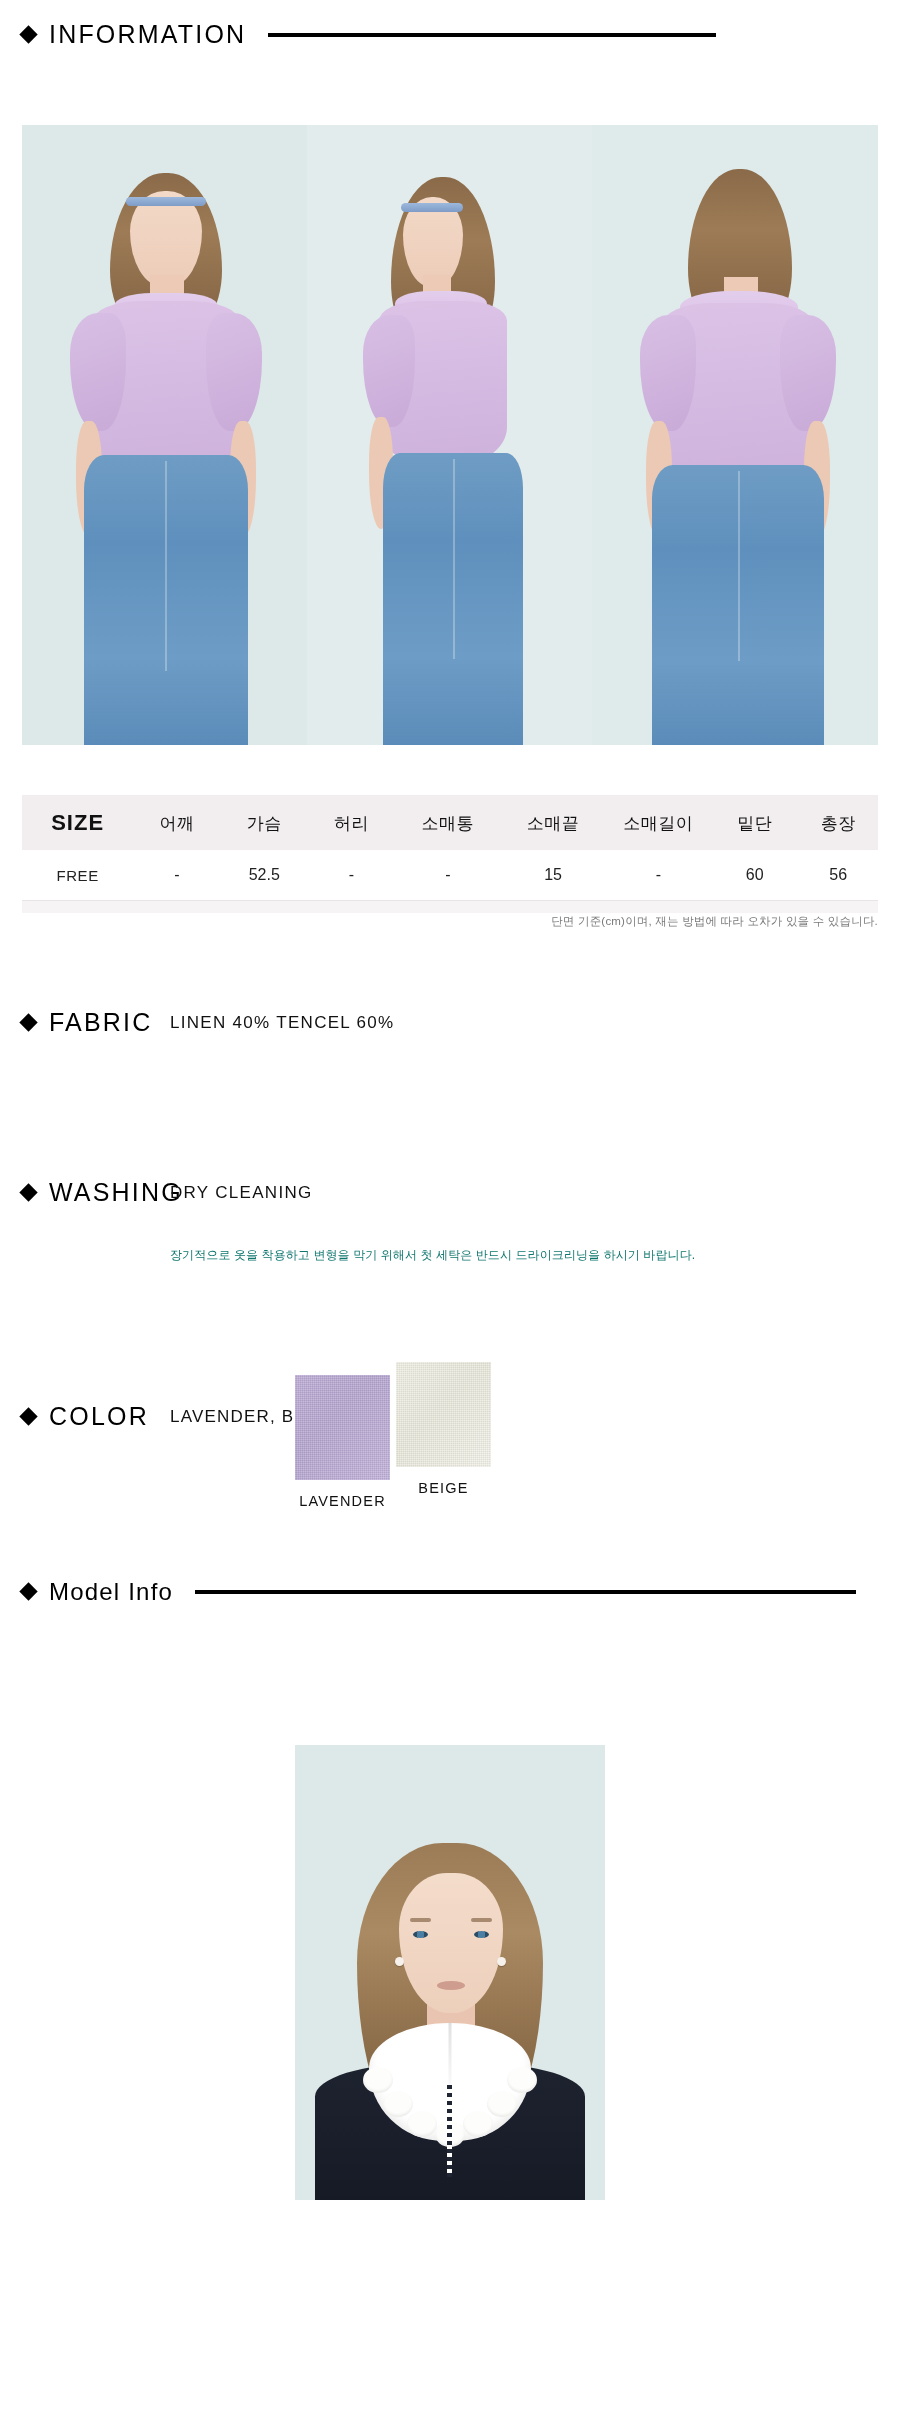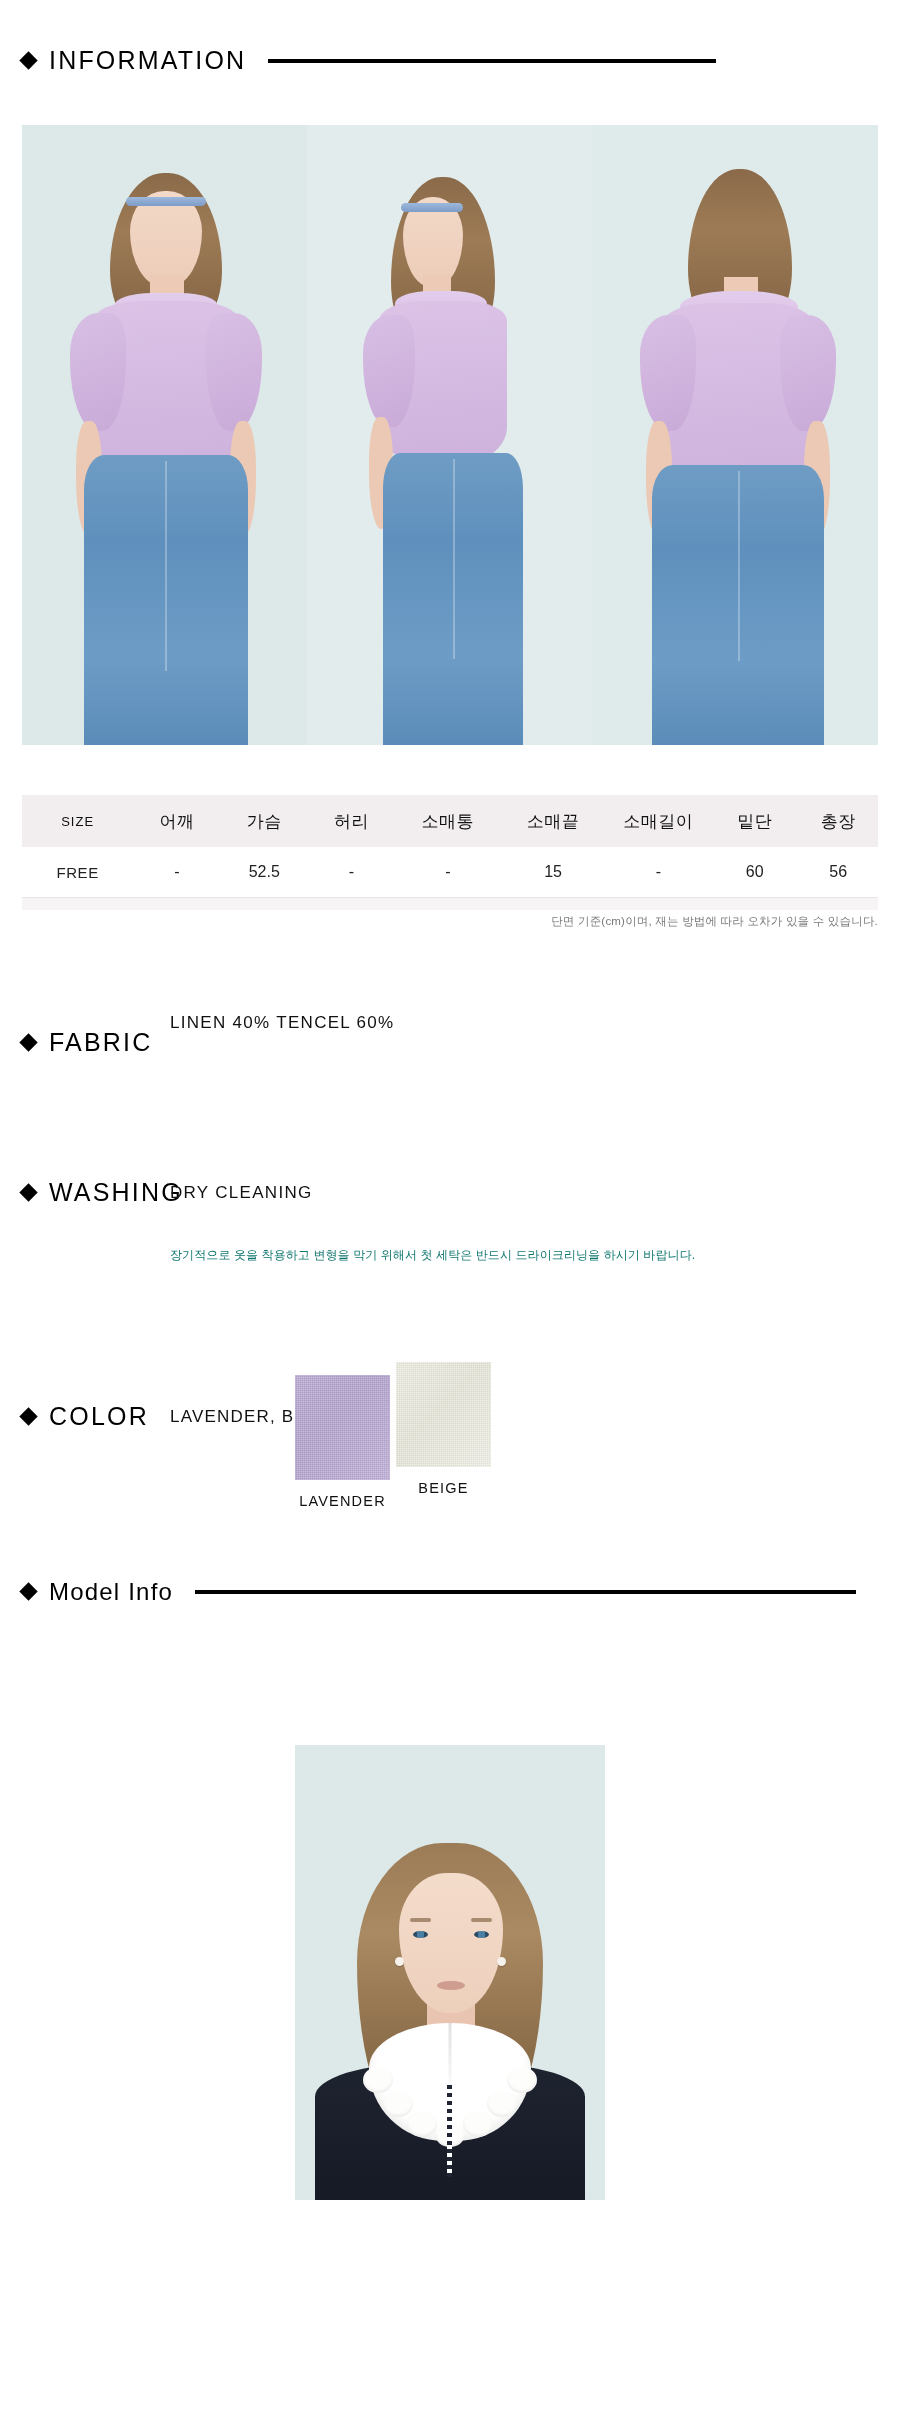--- a/index.html
+++ b/index.html
@@ -35,21 +35,21 @@
   .sec-title.mixed { letter-spacing: 1.2px; font-size: 24px; }
   .sec-rule {
     flex: 1 1 auto;
     height: 4px;
     background: #000;
     margin-left: 8px;
     margin-right: 0px;
   }
 
   
-  #info-head { position: absolute; left: 0; top: 46px; width: 760px; }
+  #info-head { position: absolute; left: 0; top: 20px; width: 760px; }
   #info-head .sec-rule { margin-right: 22px; }
 
   
   #product-strip {
     position: absolute;
     left: 22px; top: 125px;
     width: 856px; height: 620px;
     display: flex;
     overflow: hidden;
     background: #dde8e8;
@@ -105,21 +105,21 @@
     font-weight: 400;
     border: none;
   }
   #size-table thead tr { background: #f2eeef; }
   #size-table thead th {
     padding: 15px 0 14px 0;
     font-size: 17px;
     color: #111;
     letter-spacing: .5px;
   }
-  #size-table thead th.size-label { font-size: 13px; letter-spacing: 1px; }
+  #size-table thead th.size-label { font-size: 22px; letter-spacing: 1px; font-weight: bold; }
   #size-table tbody td {
     padding: 16px 0 16px 0;
     font-size: 16px;
     color: #222;
     border-bottom: 1px solid #e9e4e5;
   }
   #size-table tbody td.size-label { font-size: 15px; letter-spacing: .6px; }
   #size-table tfoot td { height: 12px; background: #f7f4f5; padding: 0; }
   .col-size { width: 13%; }
   .col-m  { width: 10.2%; }
@@ -129,21 +129,21 @@
     position: absolute;
     left: 22px; top: 914px;
     width: 856px;
     text-align: right;
     font-size: 11.5px;
     color: #7a7a7a;
     letter-spacing: .2px;
   }
 
   
-  #fabric-head { position: absolute; left: 0; top: 1008px; margin-top: 20px; }
+  #fabric-head { position: absolute; left: 0; top: 1008px; }
   #fabric-value {
     position: absolute; left: 170px; top: 1013px;
     font-size: 17px; letter-spacing: 1.3px; color: #111;
   }
 
   
   #washing-head { position: absolute; left: 0; top: 1178px; }
   #washing-value {
     position: absolute; left: 170px; top: 1183px;
     font-size: 17px; letter-spacing: 1.3px; color: #111;

